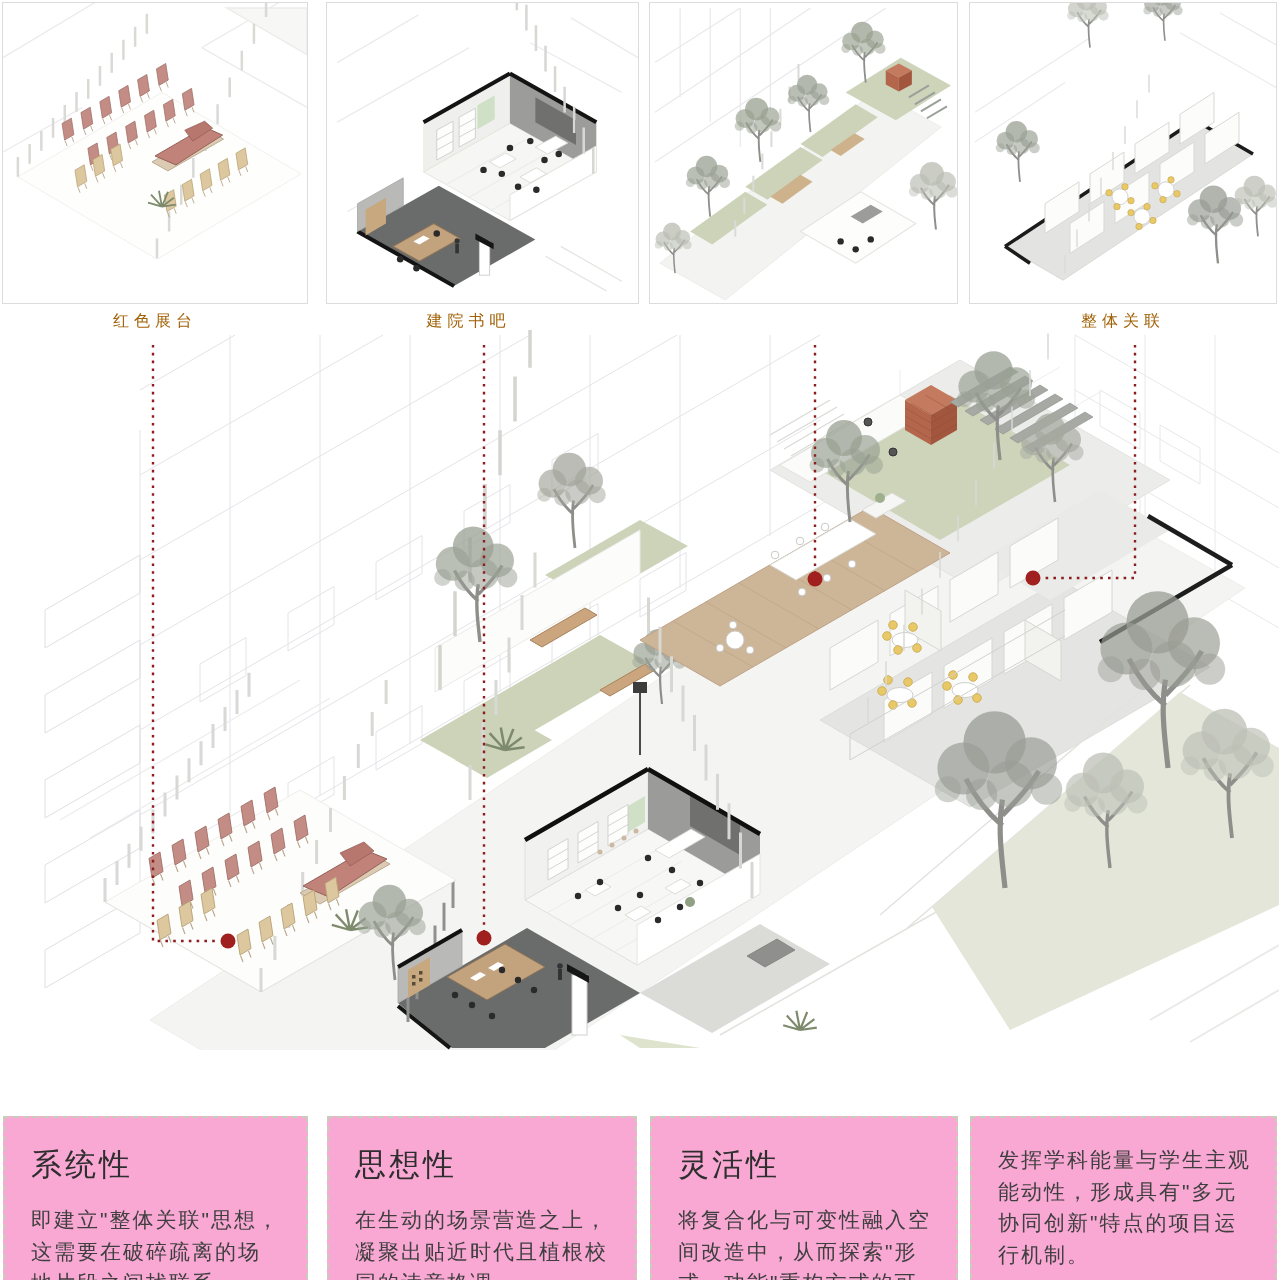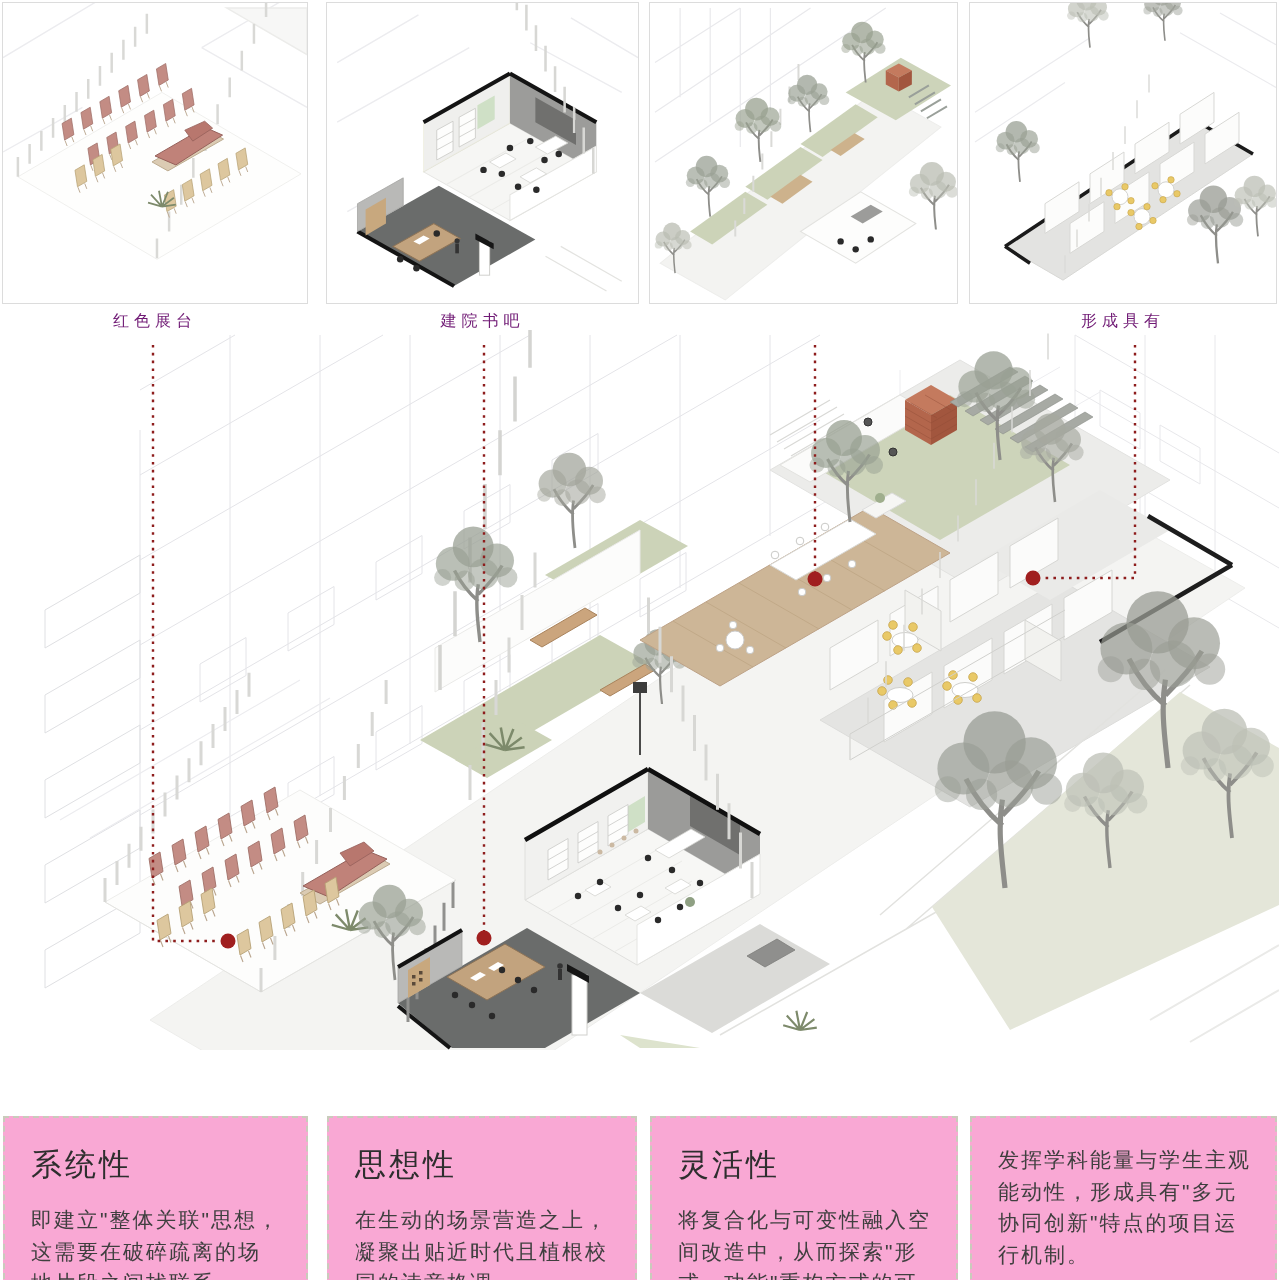--- a/index.html
+++ b/index.html
@@ -1,21 +1,21 @@
 <!DOCTYPE html>
 <html><head>
 <meta charset="utf-8">
 <style>
   html,body{margin:0;padding:0;background:#fff;}
   .board{position:relative;width:1279px;height:1280px;background:#ffffff;overflow:hidden;
          font-family:"Liberation Sans",sans-serif;}
   .panel{position:absolute;top:2px;height:302px;border:1px solid #dcdcdc;background:#fff;box-sizing:border-box;}
   .panel svg{display:block;width:100%;height:100%;}
   .panel-label{position:absolute;top:308px;height:26px;line-height:26px;text-align:center;
-               font-size:16px;letter-spacing:5px;color:#701a75;}
+               font-size:16px;letter-spacing:5px;color:#a16207;}
   .axon{position:absolute;left:0;top:330px;width:1279px;height:720px;}
   .concept{position:absolute;top:1116px;height:222px;border:2px dashed #c9cbbb;background:#f9a8d4;
            box-sizing:border-box;padding:26px 24px 0 26px;}
   .concept-title{font-size:31px;color:#2e2e2e;letter-spacing:3px;margin:0 0 18px 0;font-weight:400;}
   .concept-body{font-size:21px;color:#3f3f3f;letter-spacing:2px;line-height:1.5;margin:0;}
 </style>
 </head>
 <body>
 
 <svg width="0" height="0" style="position:absolute" aria-hidden="true">
@@ -231,22 +231,22 @@
         <use href="#tree" transform="translate(50,180) scale(.9)" style="color:#9aa094"></use>
         <use href="#tree" transform="translate(120,45) scale(.85)" style="color:#bcbfb5"></use>
         <use href="#tree" transform="translate(195,38) scale(.8)" style="color:#a0a39b"></use>
         <use href="#tree" transform="translate(248,262) scale(1.15)" style="color:#989b93"></use>
         <use href="#tree" transform="translate(288,235) scale(.9)" style="color:#bcbfb5"></use>
       </g>
     </svg>
   </div>
 
   <div class="panel-label" style="left:0;width:310px;">红色展台</div>
-  <div class="panel-label" style="left:326px;width:313px;">建院书吧</div>
-  <div class="panel-label" style="left:969px;width:308px;">形成具有</div>
+  <div class="panel-label" style="left:312px;width:313px;">建院书吧</div>
+  <div class="panel-label" style="left:969px;width:308px;">整体关联</div>
 
   <svg class="axon" viewBox="0 0 1279 720">
 
     <g stroke="#e4e4e8" stroke-width="1" fill="none">
       <path d="M140,570 L820,175 M140,485 L820,90 M140,400 L820,5 M140,315 L677,5 M140,230 L530,5 M140,145 L383,5 M140,60 L235,5"></path>
       <path d="M140,100 V575 M230,518 V5 M320,466 V5 M410,414 V5 M500,362 V5 M590,310 V5 M680,258 V5 M770,206 V5"></path>
       <path d="M200,334 l46,-26.5 l0,38 l-46,26.5 z M288,283 l46,-26.5 l0,38 l-46,26.5 z M376,232 l46,-26.5 l0,38 l-46,26.5 z M464,181 l46,-26.5 l0,38 l-46,26.5 z M552,130 l46,-26.5 l0,38 l-46,26.5 z"></path>
       <path d="M200,504 l46,-26.5 l0,38 l-46,26.5 z M288,453 l46,-26.5 l0,38 l-46,26.5 z M376,402 l46,-26.5 l0,38 l-46,26.5 z M464,351 l46,-26.5 l0,38 l-46,26.5 z M552,300 l46,-26.5 l0,38 l-46,26.5 z M640,249 l46,-26.5 l0,38 l-46,26.5 z"></path>
       <g stroke="#dfe0e3">
         <path d="M140,225 l-95,55 l0,38 l95,-55 z M140,310 l-95,55 l0,38 l95,-55 z M140,395 l-95,55 l0,38 l95,-55 z M140,480 l-95,55 l0,38 l95,-55 z M140,565 l-95,55 l0,38 l95,-55 z"></path>

